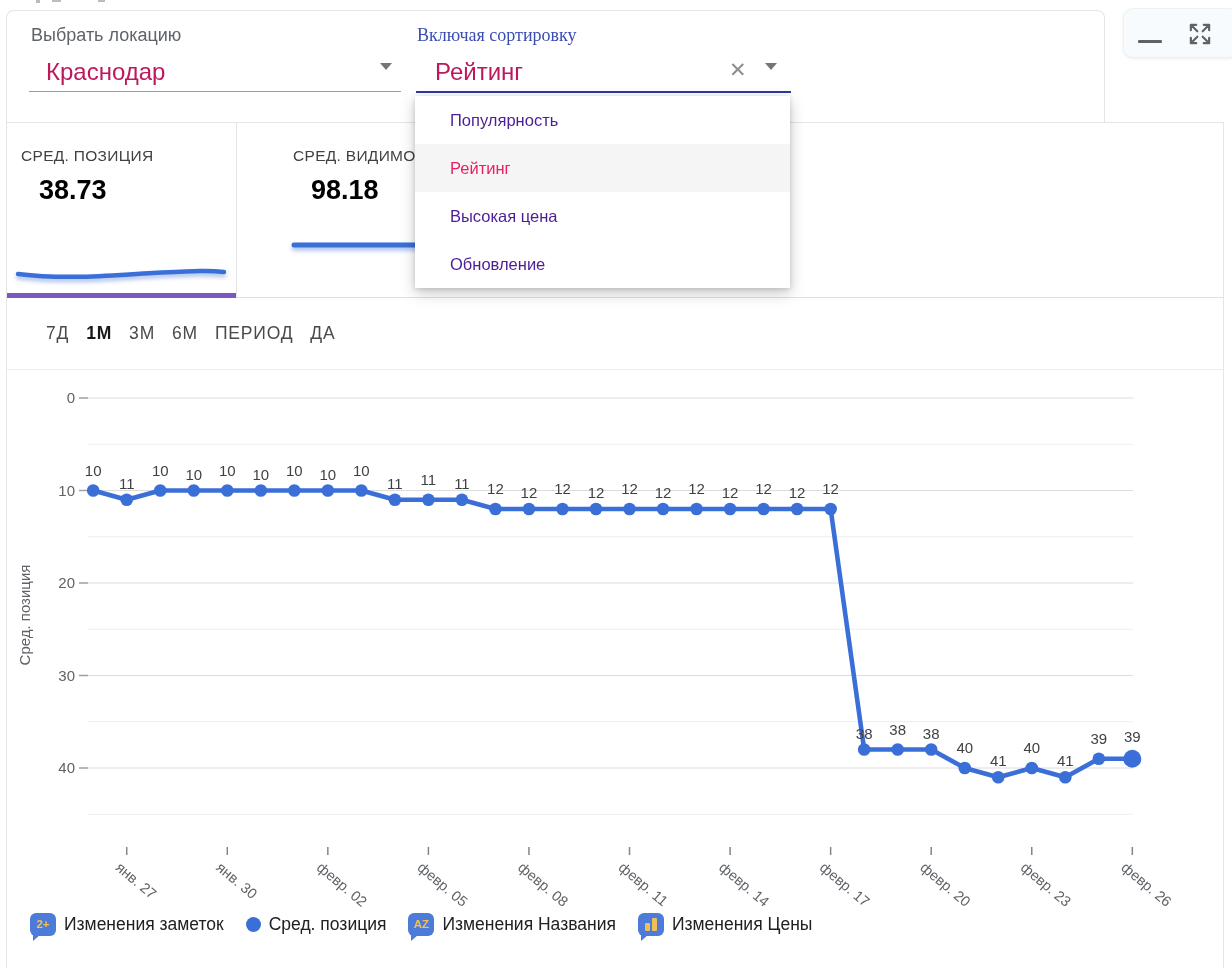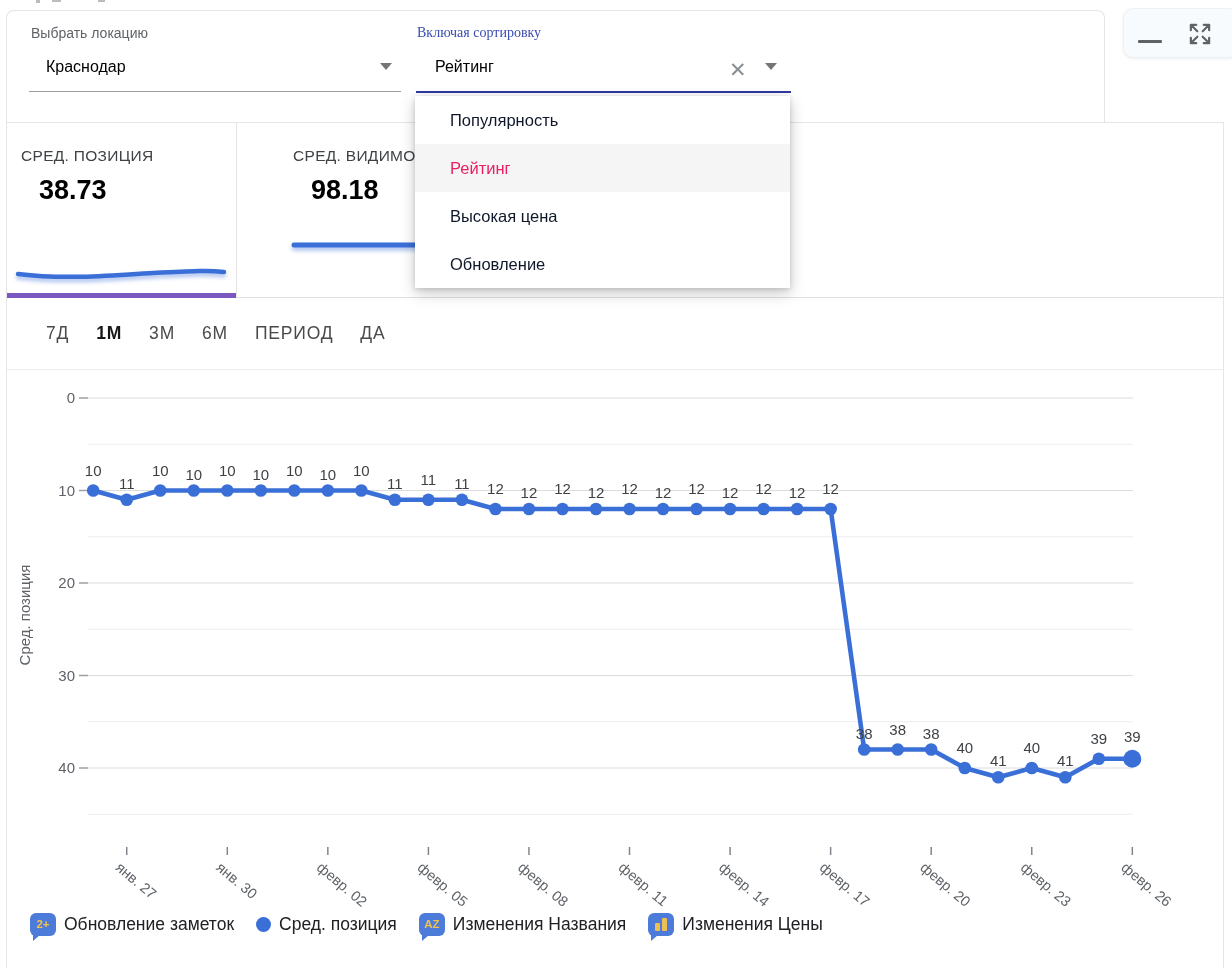--- a/index.html
+++ b/index.html
@@ -10,23 +10,23 @@
   }
   
   .speck{position:absolute;top:0;height:3px;background:#8f8f8f;opacity:.6;}
 
   
   .topbar{
     position:absolute;left:6px;top:10px;width:1099px;height:112px;
     background:#fff;border:1px solid #e4e6e8;border-bottom:none;
     border-radius:8px 8px 0 0;box-sizing:border-box;
   }
-  .sel-label{position:absolute;font-size:14px;color:#5f6368;}
+  .sel-label{position:absolute;font-size:18px;color:#5f6368;}
   .sel-label.indigo{color:#3b4db1;}
-  .sel-value{position:absolute;font-size:16px;font-weight:500;color:#000000;}
+  .sel-value{position:absolute;font-size:24px;font-weight:500;color:#be185d;}
   .sel-underline{position:absolute;height:1px;background:#9e9e9e;}
   .sel-underline.focus{height:2px;background:#2f3a9e;}
   .dd-arrow{position:absolute;width:0;height:0;border-left:6px solid transparent;
     border-right:6px solid transparent;border-top:7px solid #757575;}
   .clear-x{position:absolute;font-size:21px;color:#8a8f94;line-height:1;cursor:default;}
 
   
   .wincard{
     position:absolute;left:1123px;top:8px;width:116px;height:50px;
     background:#f7fbfd;border:1px solid #ecf1f4;border-radius:10px;
@@ -42,21 +42,21 @@
   }
   .statsband{position:absolute;left:0;top:0;width:100%;height:175px;border-bottom:1px solid #e0e0e0;box-sizing:border-box;}
   .statcard{position:absolute;top:0;height:175px;box-sizing:border-box;}
   .statcard .lbl{position:absolute;left:14px;top:24px;font-size:15.5px;font-weight:500;color:#3f4245;letter-spacing:.3px;white-space:nowrap;overflow:hidden;}
   .statcard .val{position:absolute;left:32px;top:52px;font-size:27px;font-weight:700;color:#000000;}
   .statcard.sel{border-right:1px solid #e4e4e4;}
   .purple-strip{position:absolute;left:0;bottom:0;width:100%;height:5px;background:#7b57c2;}
   .spark{position:absolute;left:6px;}
 
   
-  .tabsrow{position:absolute;left:0;top:175px;width:100%;height:70px;display:flex;align-items:center;padding-left:39px;gap:27px;box-sizing:border-box;}
+  .tabsrow{position:absolute;left:0;top:175px;width:100%;height:70px;display:flex;align-items:center;padding-left:39px;gap:17px;box-sizing:border-box;}
   .tab{font-size:17.5px;color:#4a4a4a;letter-spacing:.8px;cursor:default;white-space:nowrap;}
   .tab.active{font-weight:700;color:#181818;}
   .tabs-divider{position:absolute;left:0;top:246px;width:100%;height:1px;background:#ececec;}
 
   
   .chart-svg{position:absolute;left:0;top:370px;z-index:1;}
   .chart-svg text{font-family:"Liberation Sans",sans-serif;}
 
   
   .legend{position:absolute;left:30px;top:903px;height:42px;display:flex;align-items:center;gap:22px;z-index:5;}
@@ -72,21 +72,21 @@
   .bubble .bar.b1{height:8px;}
   .bubble .bar.b2{height:13px;}
   .dot{width:15px;height:15px;border-radius:50%;background:#3b6fd8;flex:0 0 auto;}
 
   
   .dropdown{
     position:absolute;left:415px;top:96px;width:375px;
     background:#fff;z-index:100;
     box-shadow:0 5px 14px rgba(0,0,0,.22),0 1px 5px rgba(0,0,0,.13);
   }
-  .menu-item{height:48px;line-height:48px;padding-left:35px;font-size:16.5px;color:#0f172a;cursor:default;}
+  .menu-item{height:48px;line-height:48px;padding-left:35px;font-size:16.5px;color:#4c1d95;cursor:default;}
   .menu-item.selected{color:#e91e63;background:#f5f5f5;}
   .menu-item.hovered{background:#f5f5f5;}
 </style>
 </head>
 <body>
 
 <div class="speck" style="left:36px;width:4px;"></div>
 <div class="speck" style="left:52px;width:9px;height:2px;"></div>
 <div class="speck" style="left:98px;width:7px;height:2px;"></div>
 
@@ -268,21 +268,21 @@
       <text x="1098.8000000000002" y="373.75" text-anchor="middle" fill="#3f4245" font-size="15">39</text>
       <text x="1132.3200000000002" y="371.75" text-anchor="middle" fill="#3f4245" font-size="15">39</text>
     </g>
   </svg>
 
 <div class="legend">
     <div class="legend-item">
       <span class="bubble">
         <span class="btxt">2+</span>
       </span>
-      <span class="legend-label">Обновление заметок</span>
+      <span class="legend-label">Изменения заметок</span>
     </div>
     <div class="legend-item">
       <span class="dot"></span>
       <span class="legend-label">Сред. позиция</span>
     </div>
     <div class="legend-item">
       <span class="bubble">
         <span class="btxt">AZ</span>
       </span>
       <span class="legend-label">Изменения Названия</span>

